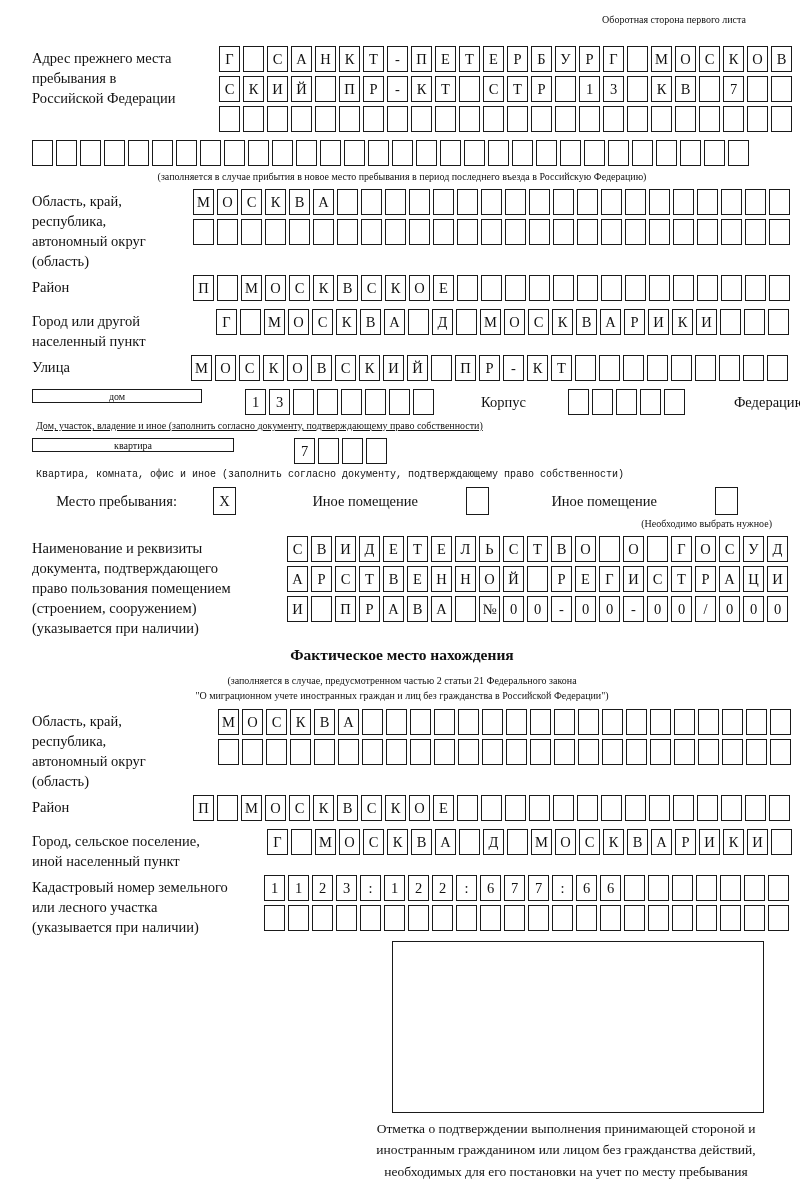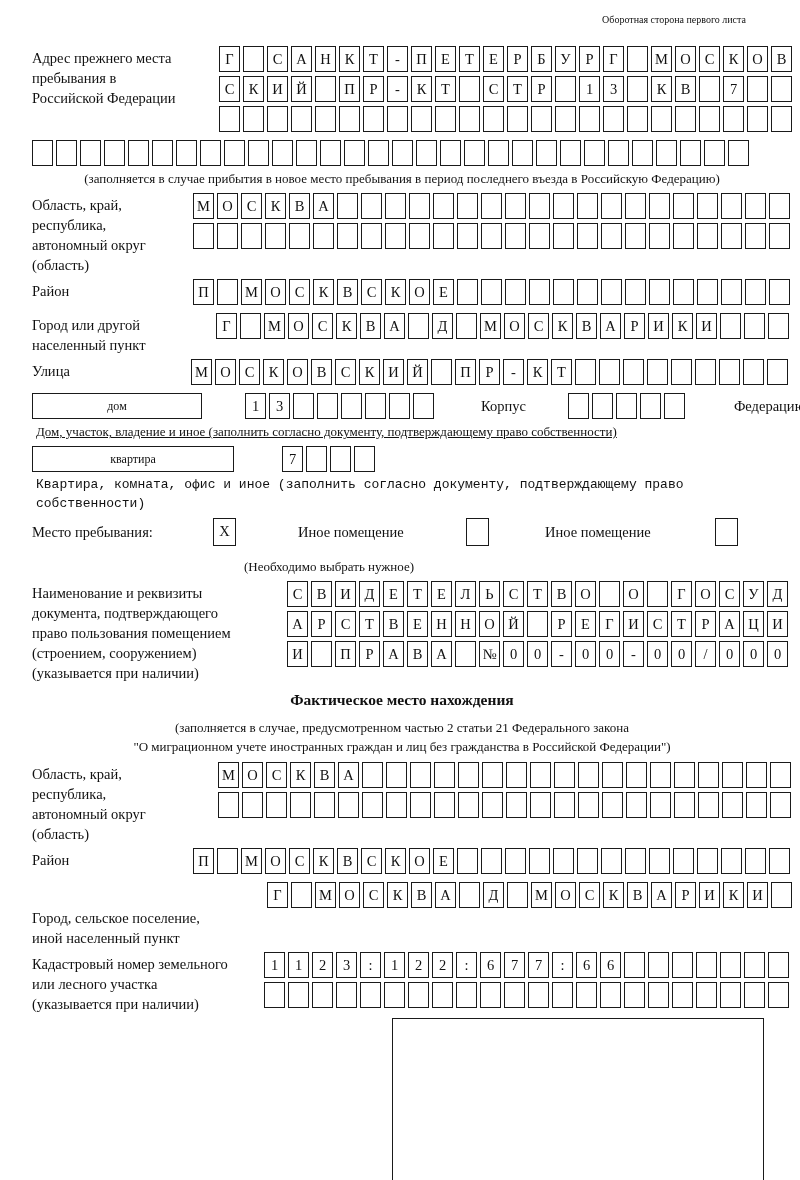--- a/index.html
+++ b/index.html
@@ -6,24 +6,24 @@
   body{width:800px;height:1180px;font-family:"Liberation Serif","DejaVu Serif",serif;color:#111;}
   .page{padding:14px 28px 0 32px;box-sizing:border-box;}
   .hdr{text-align:right;font-size:10px;padding-right:26px;margin-bottom:21px;}
   .field{display:flex;align-items:flex-start;margin-bottom:4px;gap:36px;}
   .flabel{font-size:14.5px;line-height:1.38;padding-top:2px;box-sizing:border-box;flex:none;}
   .rows{flex:none;}
   .cellrow{display:flex;margin-bottom:4px;height:26px;flex:none;}
   .cell{width:21px;min-width:21px;height:26px;box-sizing:border-box;border:1.7px solid #1a1a1a;
         margin-right:3px;display:flex;align-items:center;justify-content:center;
         font-size:14.5px;line-height:1;}
-  .widebox{height:26px;box-sizing:border-box;border:1.7px solid #1a1a1a;display:flex;
-        align-items:center;justify-content:center;font-size:12px;flex:none;}
+  .widebox{height:14px;box-sizing:border-box;border:1.7px solid #1a1a1a;display:flex;
+        align-items:center;justify-content:center;font-size:10px;flex:none;}
   .inlinelbl{font-size:14.5px;line-height:26px;flex:none;}
-  .note{font-size:13px;line-height:1.4;margin-bottom:5px;}
+  .note{font-size:10px;line-height:1.4;margin-bottom:5px;}
   .center{text-align:center;}
   .title-bold{font-weight:bold;text-align:center;font-size:16px;}
   .cbox{width:23px;height:28px;box-sizing:border-box;border:1.7px solid #1a1a1a;display:flex;
         align-items:center;justify-content:center;font-size:14.5px;flex:none;}
   .stamprow{display:flex;align-items:flex-start;}
   .stampbox{width:372px;height:172px;box-sizing:border-box;border:1.8px solid #1a1a1a;flex:none;}
   .stampnote{font-size:13.5px;line-height:1.58;text-align:center;width:452px;margin-left:308px;margin-top:5px;}
 </style>
 </head>
 <body>
@@ -326,40 +326,40 @@
     <div class="cellrow" style="margin-bottom:0;">
         <span class="cell">1</span>
         <span class="cell"></span>
         <span class="cell"></span>
         <span class="cell"></span>
       </div>
   </div>
   <div class="note" style="padding-left:4px;text-decoration:underline;">Дом, участок, владение и иное (заполнить согласно документу, подтверждающему право собственности)</div>
 
   <div class="field">
-    <div class="widebox" style="width:202px;margin-right:12px;">квартира</div>
+    <div class="widebox" style="width:202px;margin-right:24px;">квартира</div>
     <div class="cellrow" style="margin-bottom:0;">
         <span class="cell">7</span>
         <span class="cell"></span>
         <span class="cell"></span>
         <span class="cell"></span>
       </div>
   </div>
   <div class="note" style="padding-left:4px;font-family:Liberation Mono, monospace;">Квартира, комната, офис и иное (заполнить согласно документу, подтверждающему право собственности)</div>
 
-  <div class="field" style="align-items:center;margin-bottom:12px;">
+  <div class="field" style="align-items:center;margin-bottom:2px;text-align:right;">
     <div class="inlinelbl" style="width:145px;">Место пребывания:</div>
     <div class="cbox">X</div>
     <div class="inlinelbl" style="margin-left:26px;width:120px;">Иное помещение</div>
     <div class="cbox" style="margin-left:12px;"></div>
     <div class="inlinelbl" style="margin-left:20px;width:112px;">Иное помещение</div>
     <div class="cbox" style="margin-left:22px;"></div>
     <div class="inlinelbl" style="margin-left:28px;">Организация</div>
   </div>
-  <div class="note" style="margin-left:212px;">(Необходимо выбрать нужное)</div>
+  <div class="note" style="margin-left:212px;text-align:right;">(Необходимо выбрать нужное)</div>
 
   <div class="field">
     <div class="flabel" style="width:219px;padding-right:14px;">Наименование и реквизиты документа, подтверждающего право пользования помещением (строением, сооружением) (указывается при наличии)</div>
     <div class="rows">
       <div class="cellrow">
           <span class="cell">С</span>
           <span class="cell">В</span>
           <span class="cell">И</span>
           <span class="cell">Д</span>
           <span class="cell">Е</span>
@@ -516,21 +516,21 @@
         <span class="cell"></span>
         <span class="cell"></span>
         <span class="cell"></span>
         <span class="cell"></span>
         <span class="cell"></span>
         <span class="cell"></span>
       </div>
   </div>
 
   <div class="field">
-    <div class="flabel" style="width:199px;margin-top:24px;">Город, сельское поселение, иной населенный пункт</div>
+    <div class="flabel" style="width:199px;">Город, сельское поселение, иной населенный пункт</div>
     <div class="cellrow">
         <span class="cell">Г</span>
         <span class="cell"></span>
         <span class="cell">М</span>
         <span class="cell">О</span>
         <span class="cell">С</span>
         <span class="cell">К</span>
         <span class="cell">В</span>
         <span class="cell">А</span>
         <span class="cell"></span>

